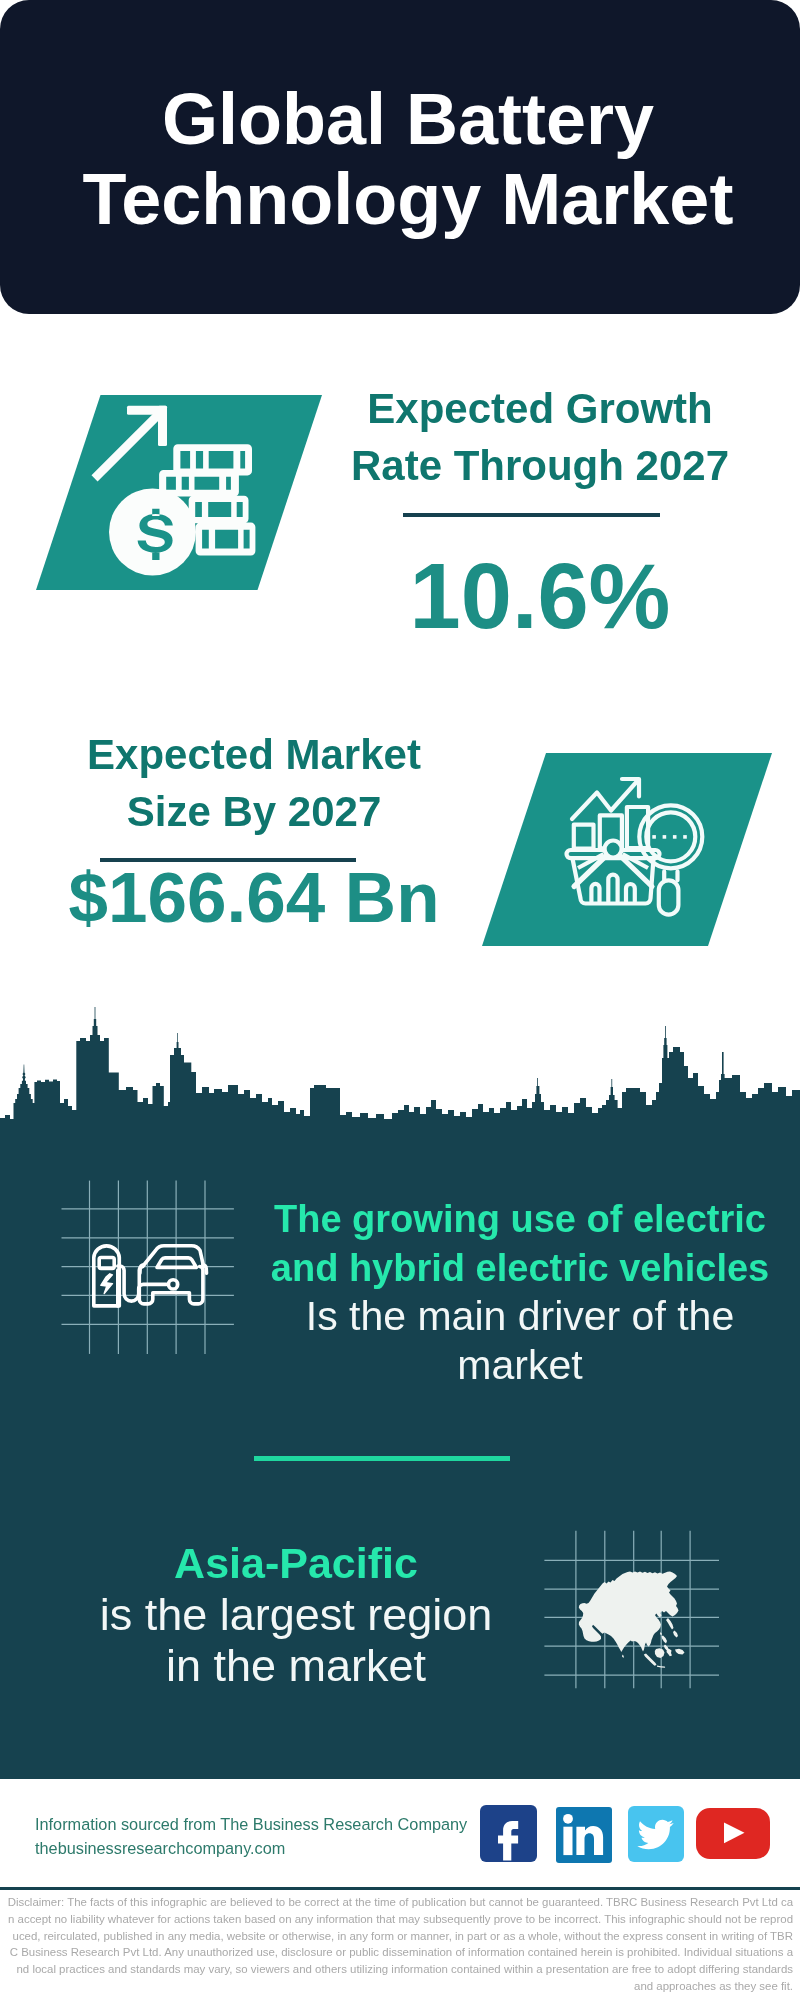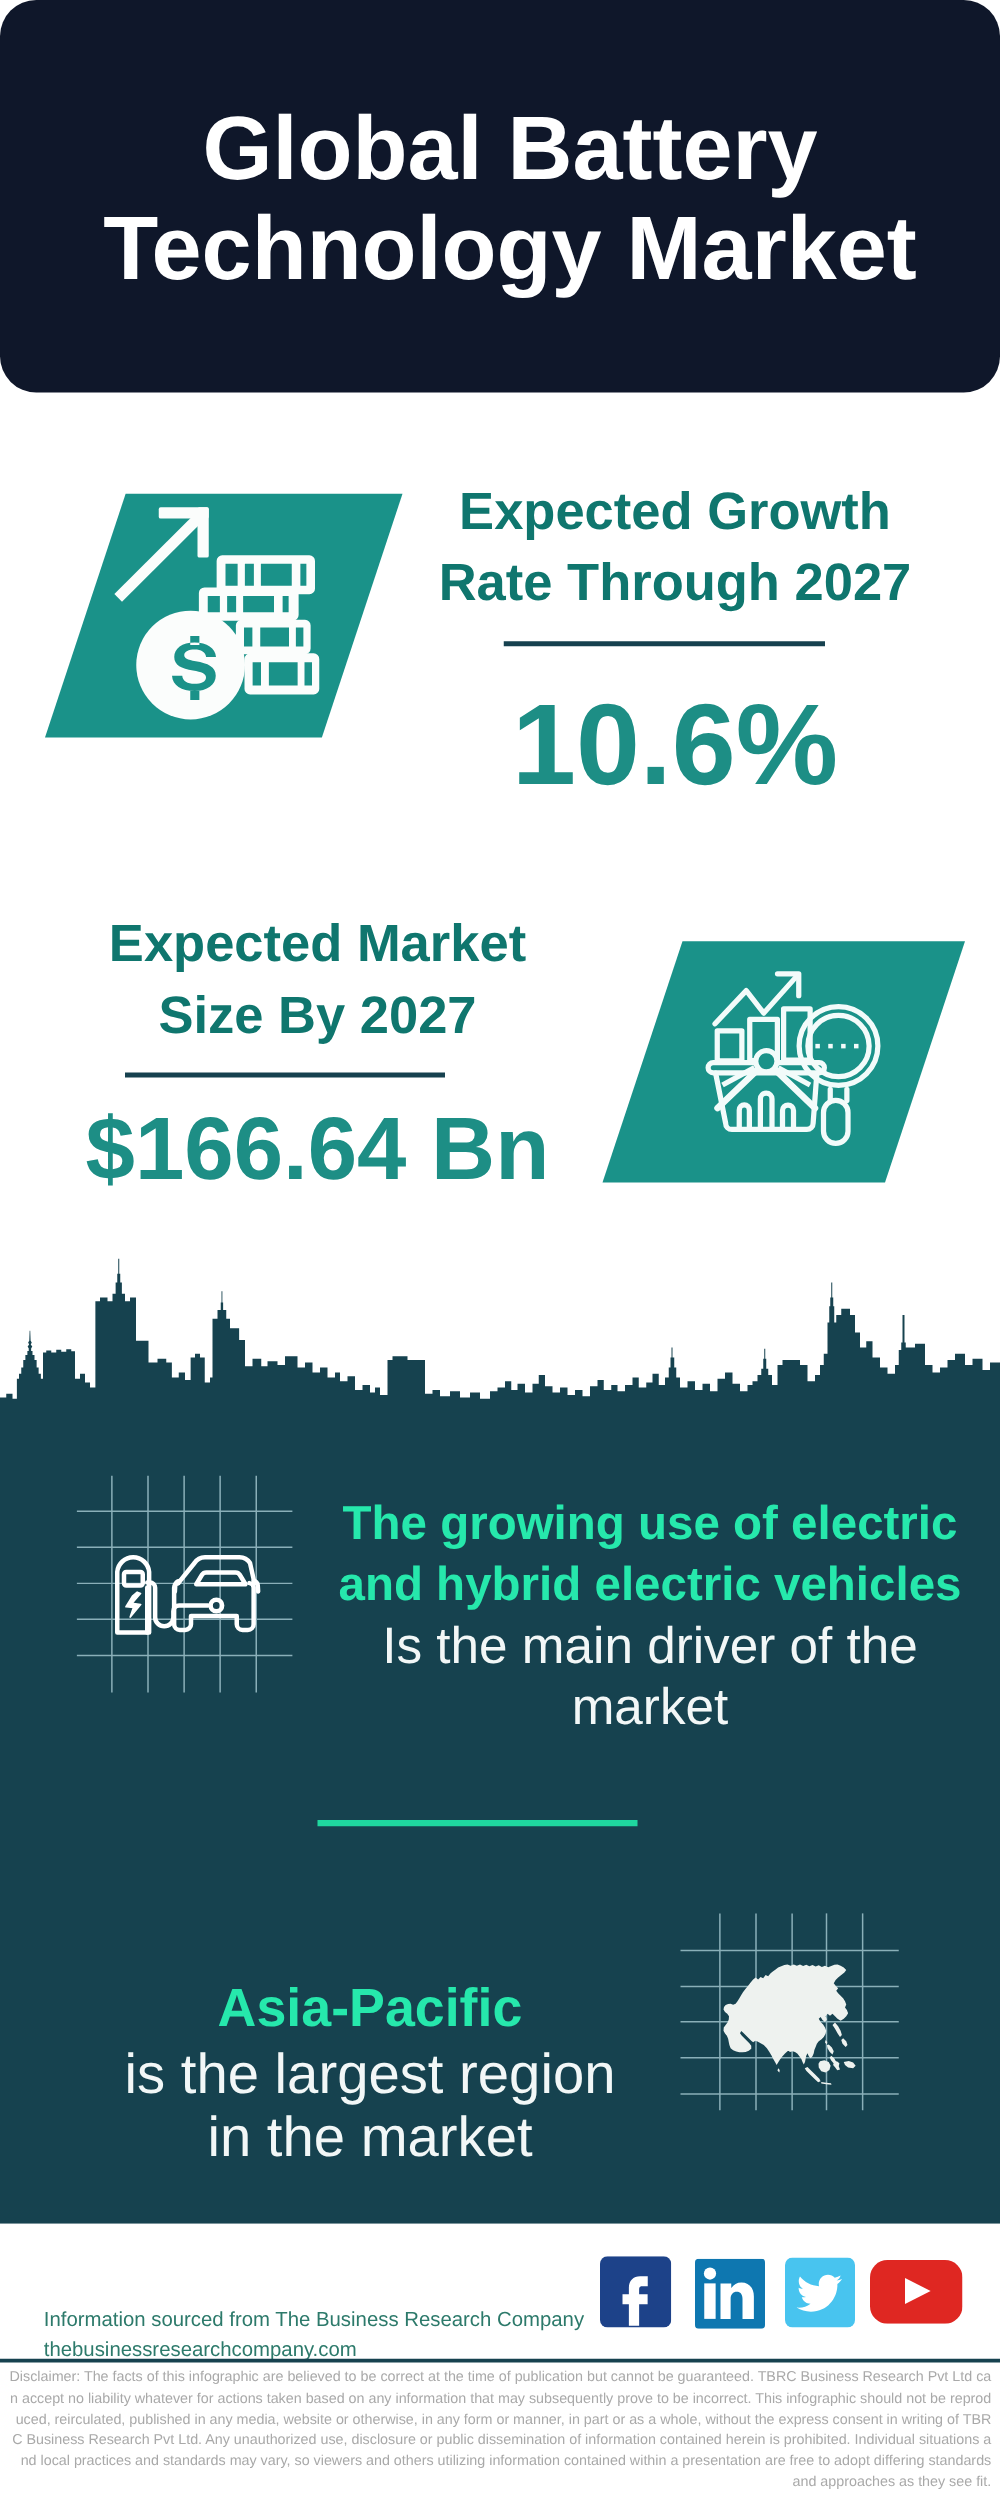--- a/index.html
+++ b/index.html
@@ -17,25 +17,25 @@
 
   .darkband { position:absolute; left:0; top:1122px; width:800px; height:657px; background:#16424f; }
   .skyline { position:absolute; left:0; top:1000px; width:800px; height:130px; }
 
   .drv-text { position:absolute; text-align:center; line-height:48.5px;margin-top:15px; }
   .drv-green { color:#26e8ac; font-weight:700; font-size:38px; }
   .drv-white { color:#f2f7f7; font-weight:400; font-size:41px; }
   .accent-rule { position:absolute; background:#1fd79f; height:4px; }
 
   .reg-text { position:absolute; text-align:center; line-height:51px; }
-  .reg-green { color:#26e8ac; font-weight:700; font-size:43px;margin-top:44px; }
+  .reg-green { color:#26e8ac; font-weight:700; font-size:43px; }
   .reg-white { color:#f2f7f7; font-weight:400; font-size:45px; }
 
   .footer { position:absolute; left:0; top:1779px; width:800px; height:221px; background:#fff; }
-  .src-text { position:absolute; color:#2d7a6b; font-size:16.3px; line-height:24px;margin-top:32px; }
+  .src-text { position:absolute; color:#2d7a6b; font-size:16.3px; line-height:24px; }
   .sep-line { position:absolute; background:#16424f; }
   .disclaimer { position:absolute; color:#a9a9a9; font-size:11.45px; line-height:16.8px; letter-spacing:0px; word-break:break-all; text-align:right; }
 </style>
 </head>
 <body>
 
 <div class="page">
   <div class="header">
     <div class="title">
       <div>Global Battery</div>
@@ -67,21 +67,21 @@
     <div class="divider" style="left:403px;top:513px;width:257px;"></div>
     <div class="bignum" style="left:340px;top:550px;width:400px;font-size:92px;line-height:92px;">10.6%</div>
   </div>
 
   <div class="stat2">
     <div class="stat-text" style="left:54px;top:726px;width:400px;font-size:42px;line-height:57px;">
       <div>Expected Market</div>
       <div>Size By 2027</div>
     </div>
     <div class="divider" style="left:100px;top:858px;width:256px;"></div>
-    <div class="bignum" style="left:54px;top:883px;width:400px;font-size:71px;line-height:73px;">$166.64 Bn</div>
+    <div class="bignum" style="left:54px;top:861px;width:400px;font-size:71px;line-height:73px;">$166.64 Bn</div>
     <svg class="para" style="left:470px;top:748px;width:310px;height:205px" viewBox="0 0 310 205">
       <polygon points="76,5 302,5 238,198 12,198" fill="#1a9289"></polygon>
       <g fill="none" stroke="#f2fbfa" stroke-width="4.2" stroke-linecap="round" stroke-linejoin="round">
         <polyline points="102,71 127,44.5 141,62.5 166,34.5"></polyline>
         <polyline points="152,31 169,31 169,48.5"></polyline>
         <path d="M103.8,76.6 h19.7 v24 h-19.7 z"></path>
         <path d="M129.8,67.4 h22.1 v33 h-22.1 z"></path>
         <path d="M156.9,59 h21.2 v41 h-21.2 z"></path>
         <path d="M102.5,110.5 L110.5,150.5 a5,5 0 0 0 5,5 H175.5 a5,5 0 0 0 5,-5 L183.5,110.5"></path>
         <rect x="96.5" y="102.0" width="93.0" height="8.2" rx="4.1"></rect>

